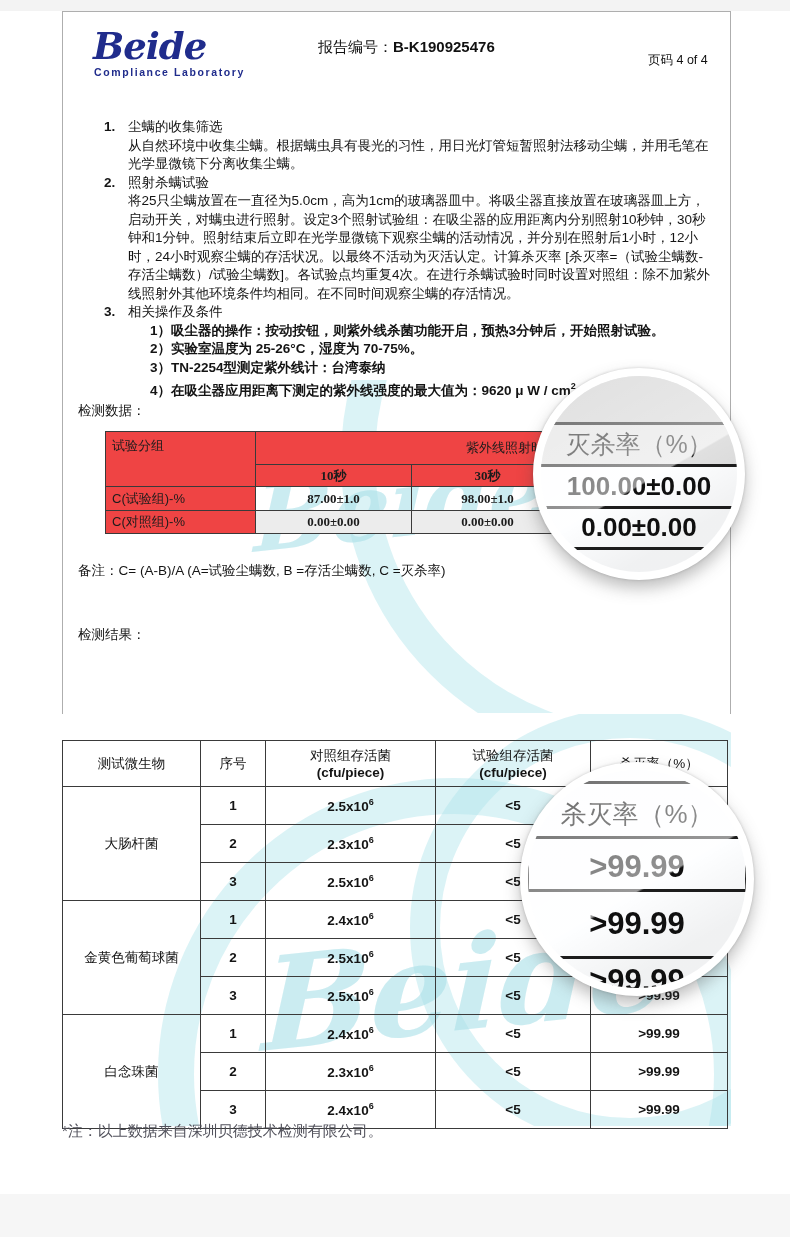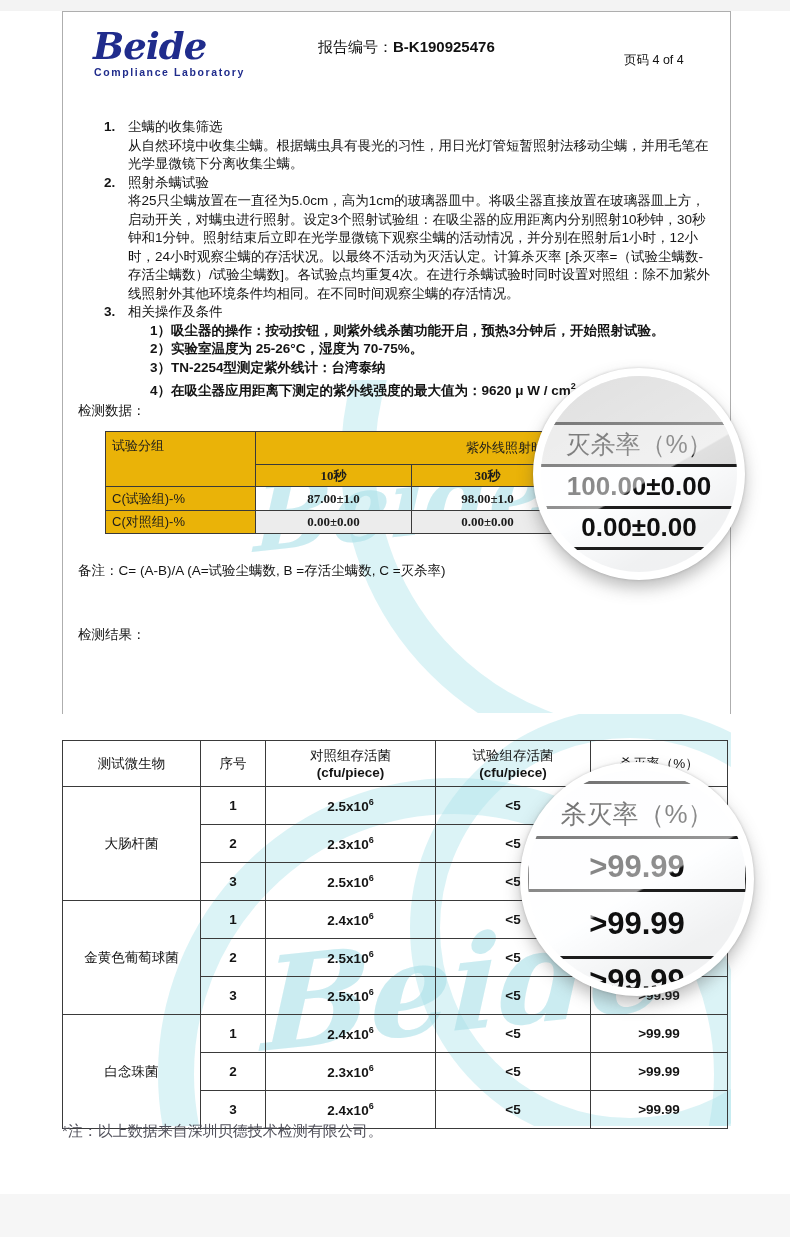--- a/index.html
+++ b/index.html
@@ -21,35 +21,35 @@
   .wm-script{position:absolute;font-family:"DejaVu Serif",serif;font-style:italic;font-weight:bold;
              color:rgba(168,224,231,0.60);transform:rotate(-6deg) skewX(-8deg);white-space:nowrap;}
   .wm-circle{position:absolute;border-radius:50%;border-style:solid;border-color:rgba(176,228,234,0.45);}
 
   
   .logo-title{position:absolute;left:93px;top:24px;font-family:"DejaVu Serif",serif;font-style:italic;
               font-weight:bold;font-size:37px;color:#202c8c;letter-spacing:-1px;}
   .logo-sub{position:absolute;left:94px;top:66px;font-size:10.5px;font-weight:bold;letter-spacing:1.6px;color:#202c8c;}
   .report-line{position:absolute;left:318px;top:38px;font-size:15px;color:#111;}
   .report-line .val{font-weight:bold;}
-  .page-no{position:absolute;left:624px;top:52px;font-size:12.5px;color:#111;}
+  .page-no{position:absolute;left:648px;top:52px;font-size:12.5px;color:#111;}
 
   
   .sec-label{font-size:13.5px;color:#141414;}
   .abs{position:absolute;}
   .methods{position:absolute;left:78px;top:118px;width:634px;font-size:13.5px;line-height:18.5px;color:#141414;}
   .m-item{position:relative;padding-left:50px;}
   .m-no{position:absolute;left:26px;top:0;font-weight:bold;}
   .m-sub{padding-left:22px;font-weight:bold;}
   sup.sp{font-size:9px;}
 
   
   .t1{position:absolute;left:105px;top:431px;border-collapse:collapse;table-layout:fixed;z-index:2;}
   .t1 td{border:1px solid #3a3a3a;font-size:13px;padding:0 6px;}
-  .t1 .gray{background:#eab308;}
+  .t1 .gray{background:#ef4444;}
   .t1 .lightgray{background:#ececec;}
   .t1 .lbl{text-align:left;}
   .t1 .ctr{text-align:center;font-family:Liberation Serif, serif;}
   .t1 .rt{text-align:right;}
   .t1 .bold{font-weight:bold;}
 
   
   .t2{position:absolute;left:62px;top:740px;border-collapse:collapse;table-layout:fixed;z-index:2;}
   .t2 td{border:1px solid #3a3a3a;font-size:13.5px;text-align:center;padding:0;color:#141414;}
   .t2 .hrow td{height:45px;line-height:17px;}

